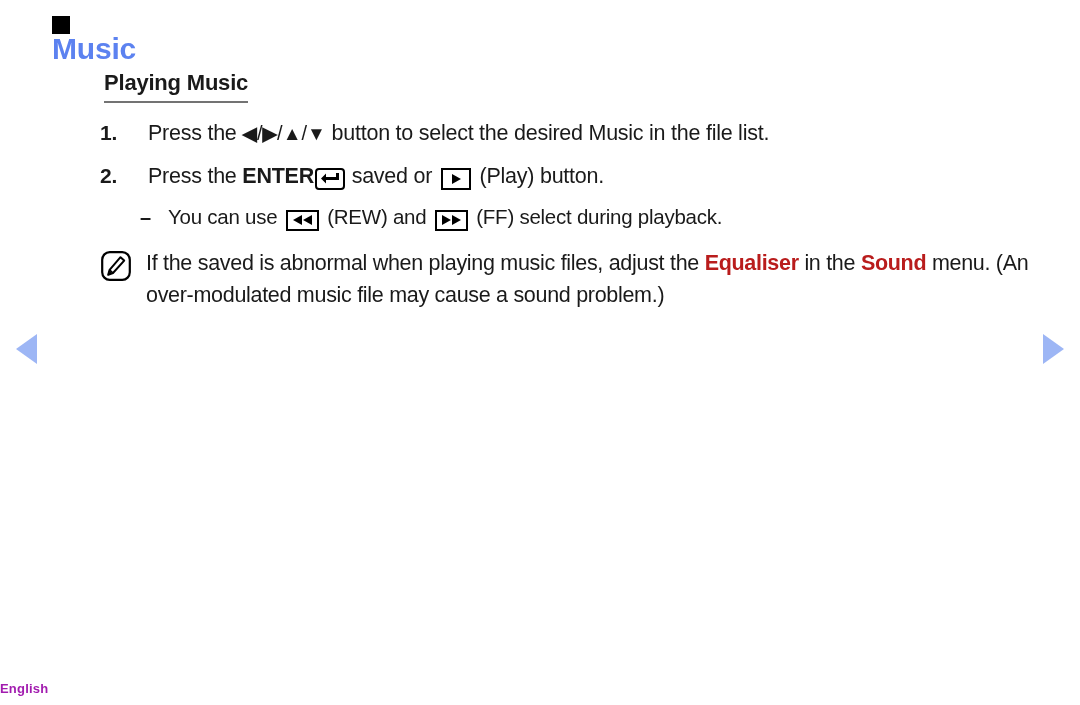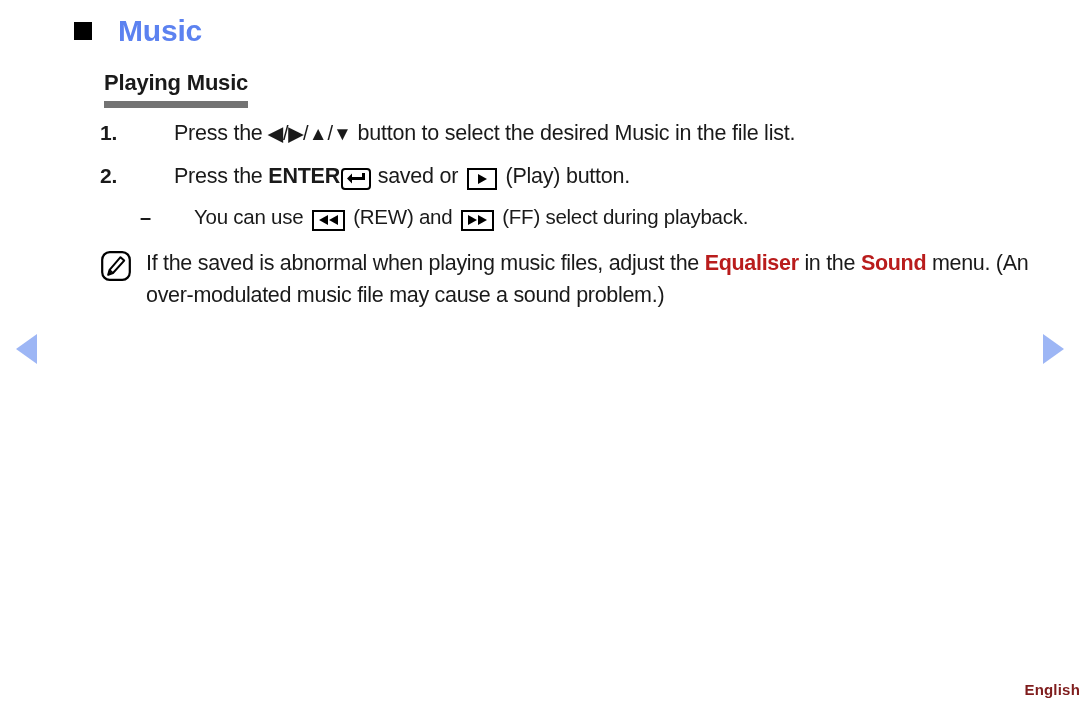--- a/index.html
+++ b/index.html
@@ -37,24 +37,24 @@
     border-right: 21px solid #9db6f5;
   }
   .nav-arrow.next {
     right: 16px;
     border-left: 21px solid #9db6f5;
   }
 
   
   .section-head {
     position: absolute;
-    left: 74px;
+    left: 52px;
     top: 16px;
     display: flex;
-    align-items: center;
+    flex-direction: column;
   }
   .square-bullet {
     width: 18px;
     height: 18px;
     background: #000000;
     display: inline-block;
     margin-right: 26px;
     flex: none;
   }
   .section-title {
@@ -67,21 +67,21 @@
 
   
   .sub-head {
     position: absolute;
     left: 104px;
     top: 70px;
     font-size: 22px;
     font-weight: bold;
     color: #1a1a1a;
     padding-bottom: 5px;
-    border-bottom: 7px solid #737373;
+    border-bottom: 2px solid #737373;
     display: inline-block;
     letter-spacing: -0.2px;
     text-align: center;
   }
 
   
   .content {
     position: absolute;
     left: 100px;
     top: 116px;
@@ -97,21 +97,20 @@
     margin-bottom: 8px;
   }
   .step-num {
     font-weight: bold;
     width: 48px;
     flex: none;
     font-size: 21px;
   }
   .step-body {
     flex: 1;
-    margin-left: 26px;
   }
 
   .dash-item {
     display: flex;
     align-items: baseline;
     font-size: 20.5px;
     line-height: 32px;
     letter-spacing: -0.25px;
     margin-top: 4px;
     padding-left: 40px;
@@ -186,24 +185,24 @@
     color: #b91c1c;
     font-weight: bold;
   }
 
   
   .footer {
     position: absolute;
     left: 0;
     right: 0;
     top: 681px;
-    text-align: right;
-    font-size: 15px;
-    font-weight: bold;
-    color: #7f1d1d;
+    text-align: left;
+    font-size: 13px;
+    font-weight: bold;
+    color: #a21caf;
     letter-spacing: 0.2px;
   }
 </style>
 </head>
 <body>
 
 <div class="page">
 
   <div class="nav-arrow prev"></div>
   <div class="nav-arrow next"></div>

